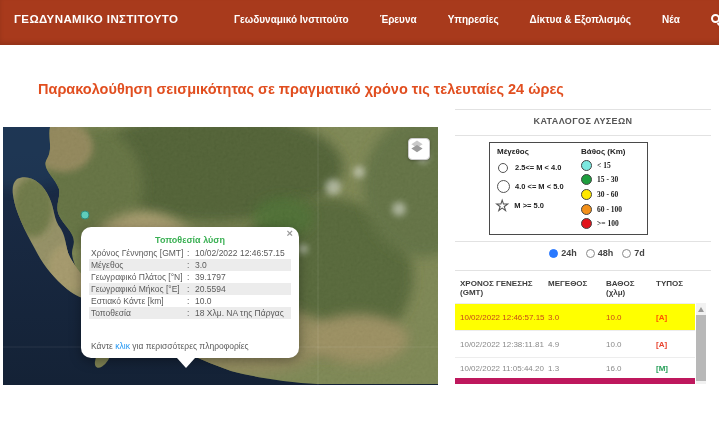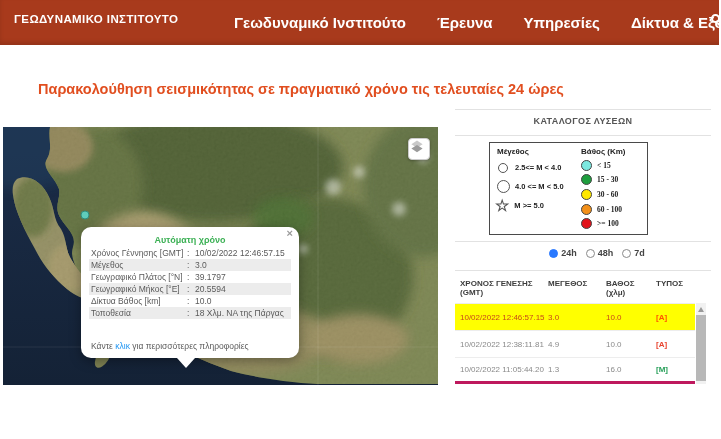--- a/index.html
+++ b/index.html
@@ -6,21 +6,21 @@
   html,body { background:#fff; }
   body { font-family:"Liberation Sans", sans-serif; }
   #frame { position:relative; width:719px; height:439px; background:#fff; overflow:hidden; }
 
   
   .header { position:absolute; left:0; top:0; width:721px; height:45px;
             background:#a83a1c; box-shadow:inset 0 -3px 4px rgba(0,0,0,.12); }
   .logo { position:absolute; left:14px; top:13px; color:#fff; font-size:11.5px;
           font-weight:bold; letter-spacing:.4px; }
   .nav { position:absolute; left:234px; top:14px; display:flex; gap:31px; }
-  .nav-item { color:#fff; font-size:15px; font-weight:bold; white-space:nowrap; cursor:pointer; }
+  .nav-item { color:#fff; font-size:10px; font-weight:bold; white-space:nowrap; cursor:pointer; }
   .hdr-search { position:absolute; right:-6px; top:14px; width:16px; height:16px; }
   .hdr-search .lens { position:absolute; left:0; top:0; width:9px; height:9px;
           border:2px solid #fff; border-radius:50%; }
   .hdr-search .handle { position:absolute; left:8px; top:8px; width:2px; height:7px;
           background:#fff; transform:rotate(-45deg); }
 
   
   .page-title { position:absolute; left:38px; top:81px; color:#e14e1f;
                 font-size:14.5px; font-weight:bold; }
 
@@ -78,21 +78,21 @@
         justify-content:center; gap:9px; }
   .range-opt { display:flex; align-items:center; gap:3px; font-size:9px;
         font-weight:bold; color:#444; cursor:pointer; }
   .radio { width:9px; height:9px; border-radius:50%; border:1px solid #8a8a8a; background:#fff; }
   .radio.checked { background:#2979ff; border-color:#2979ff; }
 
   .table { position:absolute; left:0; top:168px; width:240px; font-size:8px; }
   .t-head { display:flex; font-weight:bold; color:#3d3d3d; padding:6px 0 6px 5px; }
   .t-row { display:flex; align-items:center; height:27px; padding-left:5px;
         border-top:1px solid #ededed; color:#8a8a8a; cursor:pointer; }
-  .t-row:last-child { border-bottom:3px solid #be185d; }
+  .t-row:last-child { border-bottom:6px solid #be185d; }
   .t-row.hl { background:#ffff00; color:#c8491a; }
   .c1 { width:88px; flex:none; white-space:pre-line; }
   .c2 { width:58px; flex:none; }
   .c3 { width:50px; flex:none; white-space:pre-line; }
   .c4 { width:34px; flex:none; font-weight:bold; }
   .type-a { color:#e8432e; } .t-row.hl .type-a { color:#ff5500; }
   .type-m { color:#28a05a; }
 
   .scrollbar { position:absolute; left:241px; top:198px; width:10px; height:81px;
         background:#f1f1f1; cursor:pointer; }
@@ -193,21 +193,21 @@
 
     <div class="layers-btn">
       <svg width="16" height="16" viewBox="0 0 20 20">
         <path d="M10 2 L17 6.5 L10 11 L3 6.5 Z" fill="#c9c9c9"></path>
         <path d="M10 7.5 L17 12 L10 16.5 L3 12 Z" fill="#9b9b9b"></path>
       </svg>
     </div>
 
     <div class="popup">
       <div class="popup-close">×</div>
-      <div class="popup-title">Αυτόματη χρόνο</div>
+      <div class="popup-title">Τοποθεσία λύση</div>
       <div class="popup-row">
         <span class="lbl">Χρόνος Γέννησης [GMT]</span>
           <span class="sep">:</span>
           <span>10/02/2022 12:46:57.15</span>
       </div>
       <div class="popup-row alt">
         <span class="lbl">Μέγεθος</span>
           <span class="sep">:</span>
           <span>3.0</span>
       </div>
@@ -215,21 +215,21 @@
         <span class="lbl">Γεωγραφικό Πλάτος [°N]</span>
           <span class="sep">:</span>
           <span>39.1797</span>
       </div>
       <div class="popup-row alt">
         <span class="lbl">Γεωγραφικό Μήκος [°E]</span>
           <span class="sep">:</span>
           <span>20.5594</span>
       </div>
       <div class="popup-row">
-        <span class="lbl">Δίκτυα Βάθος [km]</span>
+        <span class="lbl">Εστιακό Κάντε [km]</span>
           <span class="sep">:</span>
           <span>10.0</span>
       </div>
       <div class="popup-row alt">
         <span class="lbl">Τοποθεσία</span>
           <span class="sep">:</span>
           <span>18 Χλμ. ΝΑ της Πάργας</span>
       </div>
       <div class="popup-footer">
         <span>Κάντε </span><span class="link">κλικ</span><span> για περισσότερες πληροφορίες</span>

